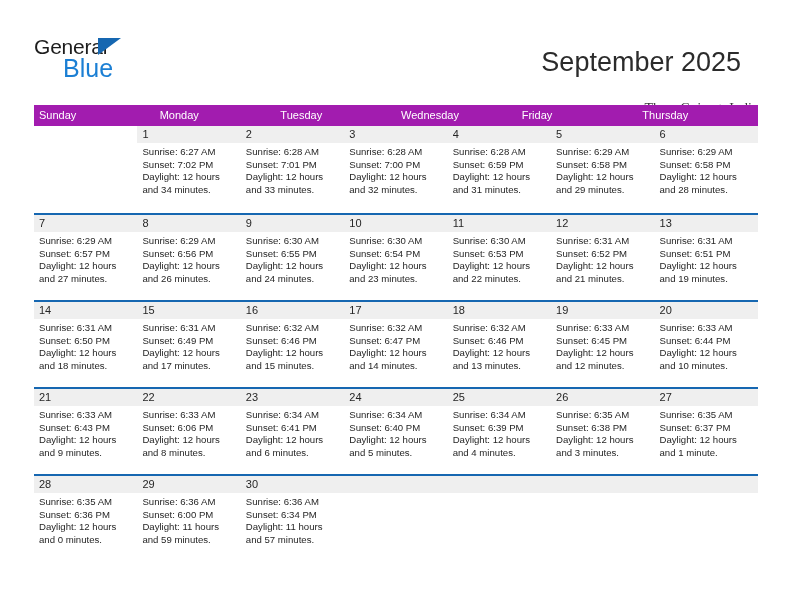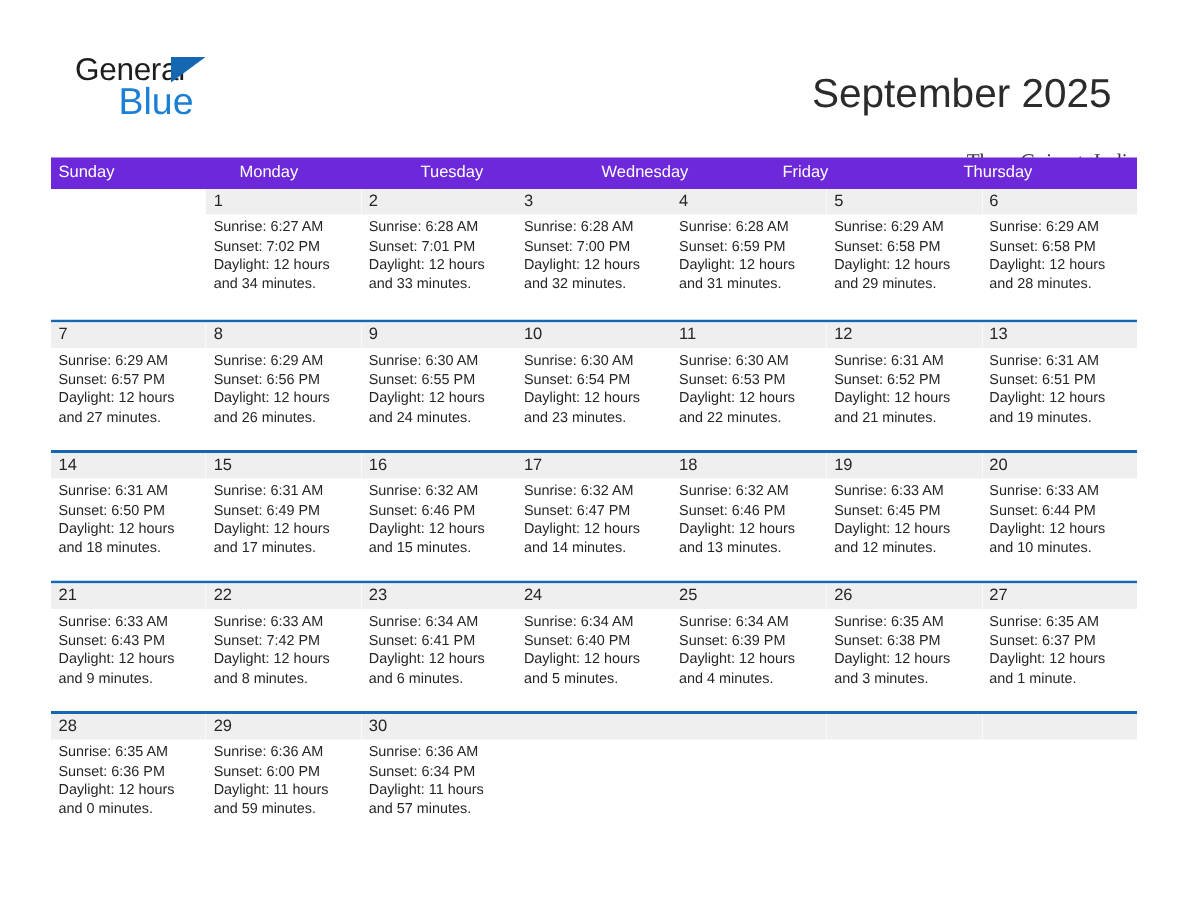--- a/index.html
+++ b/index.html
@@ -31,21 +31,20 @@
     height: 64px;
   }
   .brand {
     position: absolute;
     left: 0;
     top: 8px;
     width: 130px;
     height: 48px;
     line-height: 1;
     user-select: none;
-    margin-left: 16px;
   }
   .brand-general {
     position: absolute;
     left: 0;
     top: 0;
     font-size: 21px;
     letter-spacing: -0.2px;
     color: #1d1d1d;
     font-family: "Liberation Sans", sans-serif;
   }
@@ -93,21 +92,21 @@
 
   
   .calendar {
     position: absolute;
     left: 34px;
     top: 105px;
     width: 724px;
   }
   .weekday-row {
     display: flex;
-    background: #6d28d9;
+    background: #a21caf;
     height: 21px;
   }
   .weekday {
     flex: 1 1 0;
     color: #ffffff;
     font-size: 11px;
     line-height: 21px;
     padding-left: 5px;
     white-space: nowrap;
     overflow: hidden;
@@ -354,21 +353,21 @@
             <div class="detail">
               <div>Sunrise: 6:33 AM</div>
               <div>Sunset: 6:43 PM</div>
               <div class="daylight">Daylight: 12 hours and 9 minutes.</div>
             </div>
           </div>
           <div class="daycell">
             <div class="numband">22</div>
             <div class="detail">
               <div>Sunrise: 6:33 AM</div>
-              <div>Sunset: 7:42 PM</div>
+              <div>Sunset: 6:06 PM</div>
               <div class="daylight">Daylight: 12 hours and 8 minutes.</div>
             </div>
           </div>
           <div class="daycell">
             <div class="numband">23</div>
             <div class="detail">
               <div>Sunrise: 6:34 AM</div>
               <div>Sunset: 6:41 PM</div>
               <div class="daylight">Daylight: 12 hours and 6 minutes.</div>
             </div>

